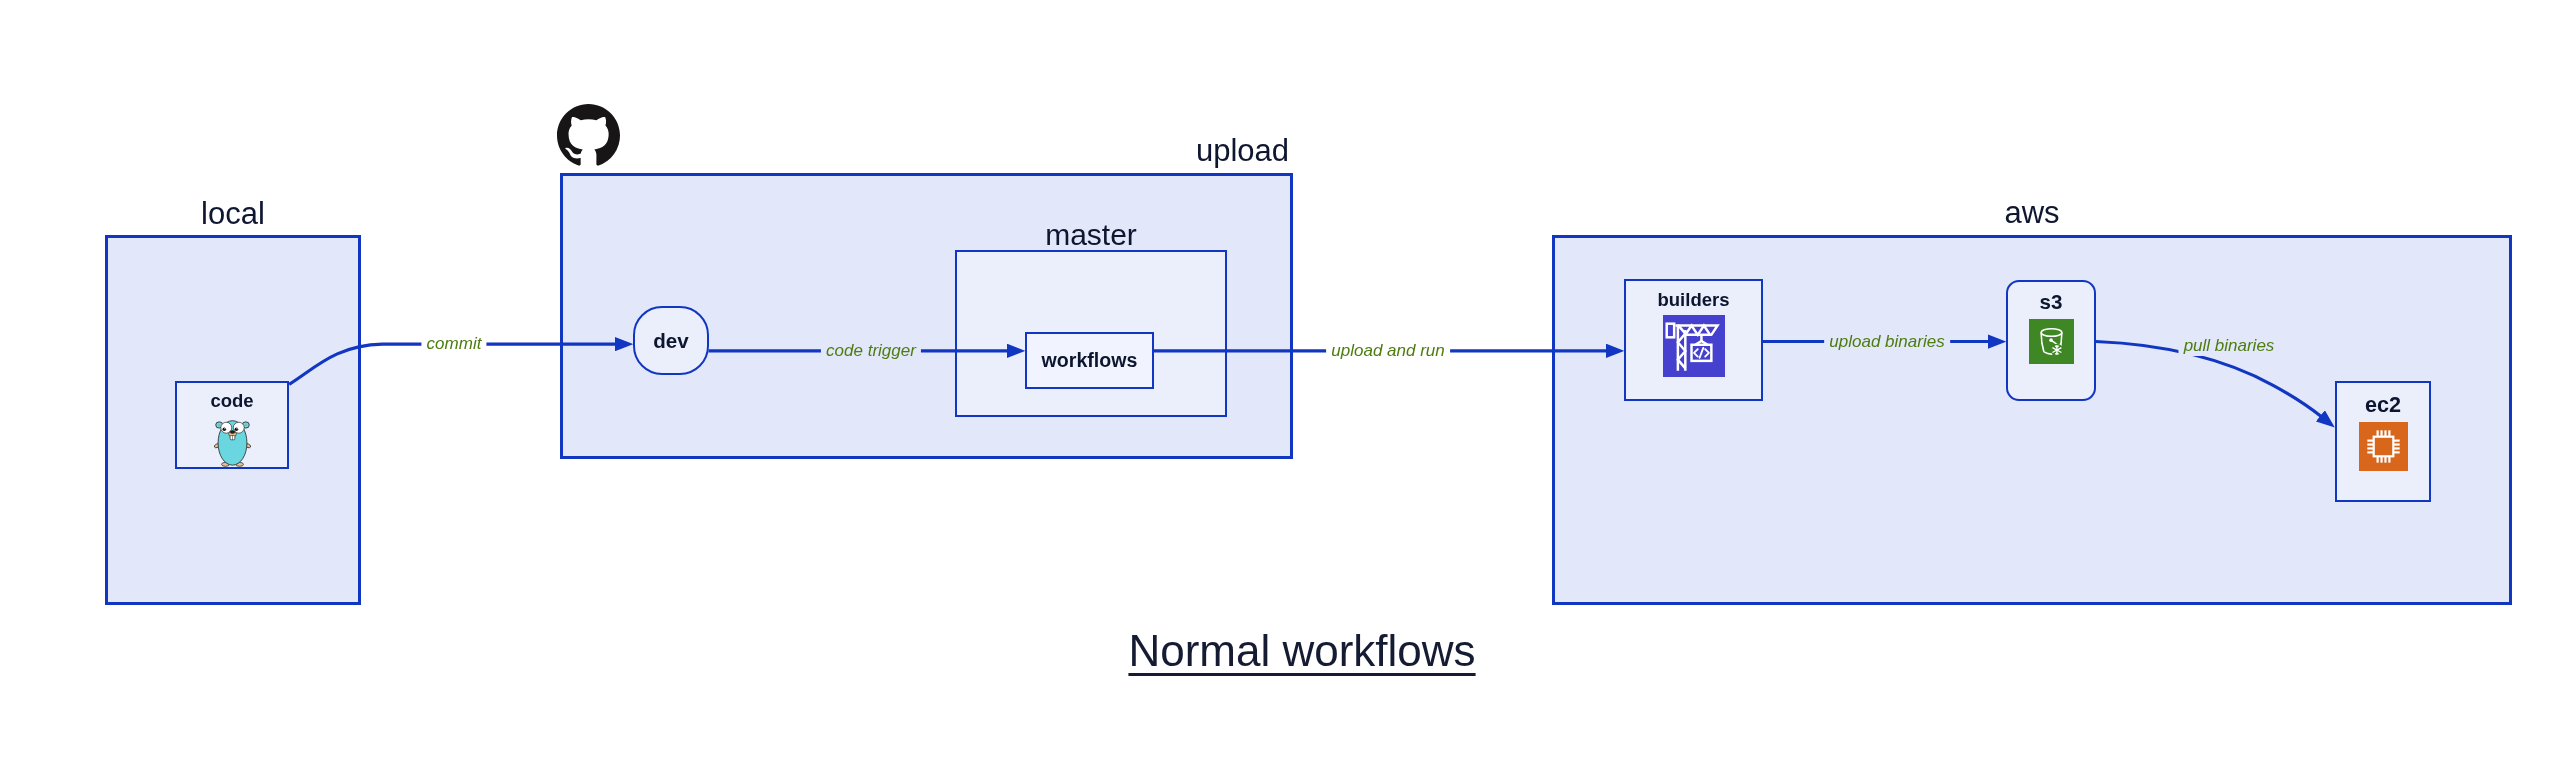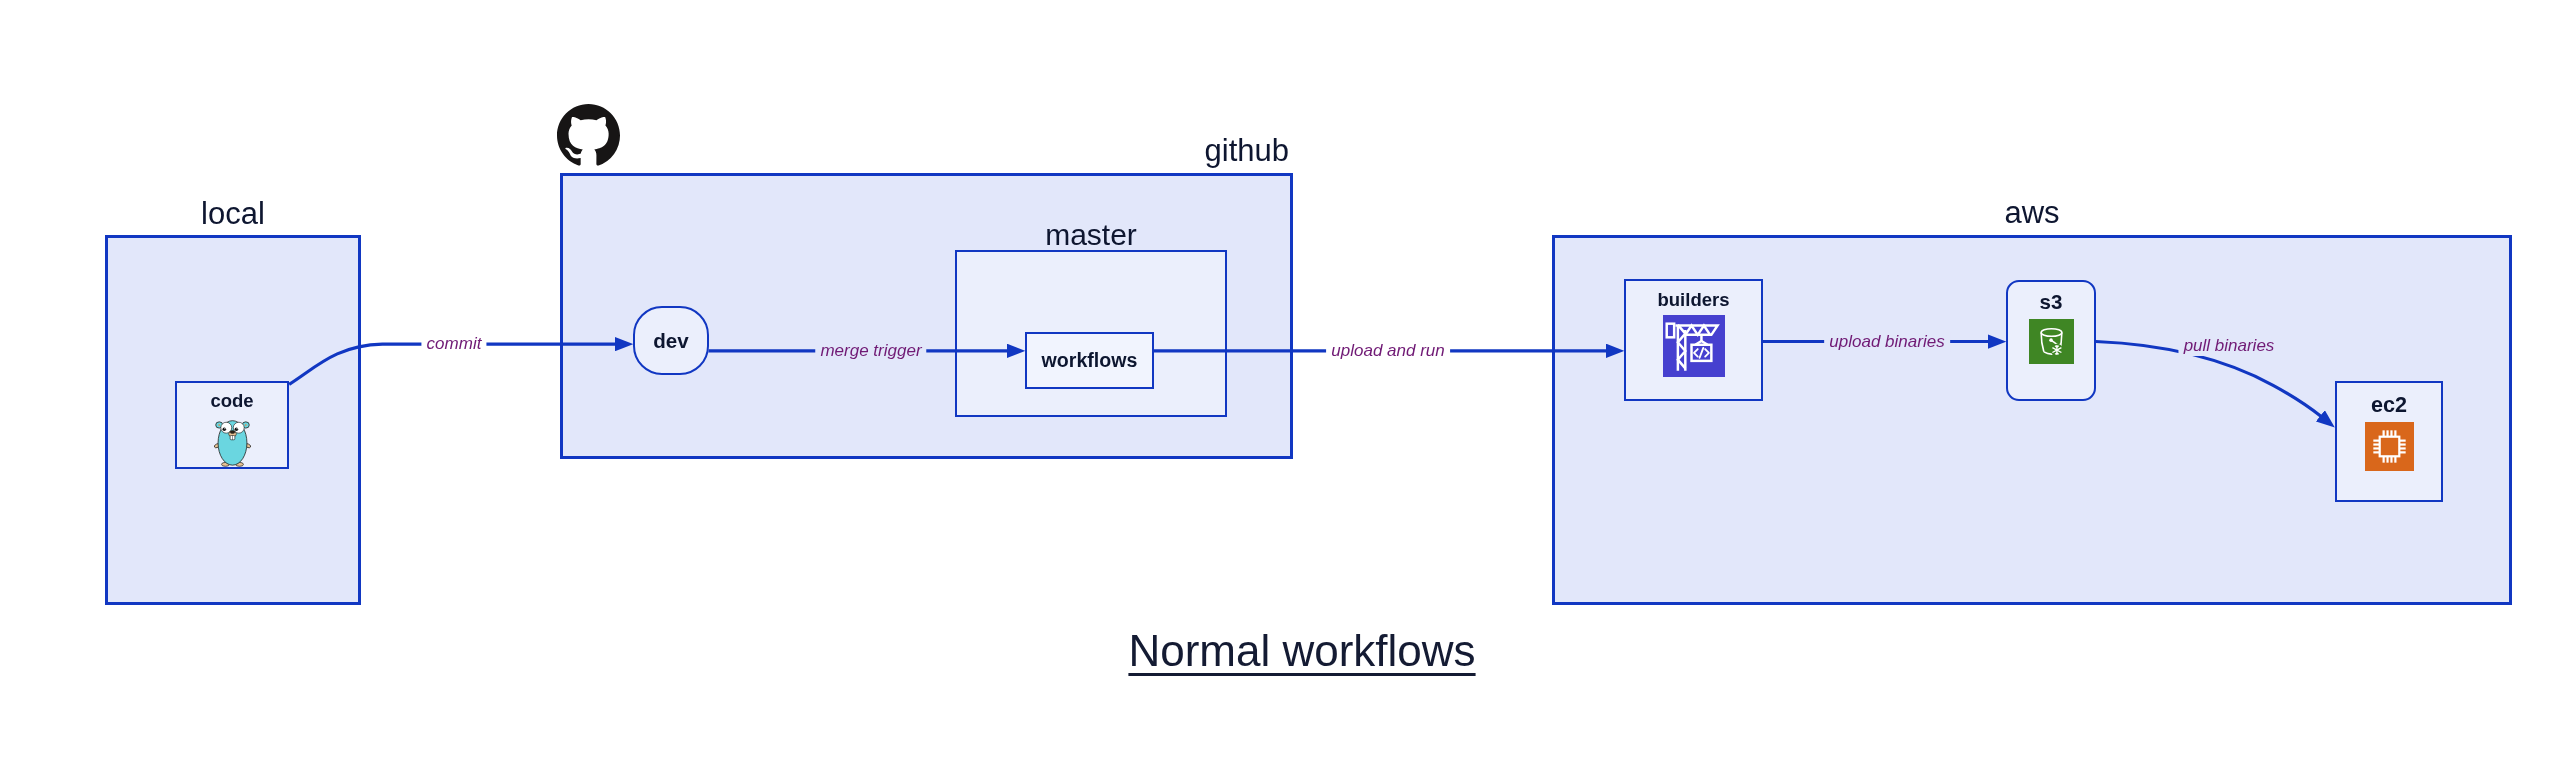--- a/index.html
+++ b/index.html
@@ -22,57 +22,57 @@
   .node-label{color:#0d1630;font-weight:bold;}
   .node.centered{justify-content:center;}
 
   .icon-wrap{display:block;}
 
   
   .edges{position:absolute;left:0;top:0;z-index:4;pointer-events:none;}
   .edge{stroke:#1137c2;stroke-width:6;fill:none;}
 
   .edge-label{position:absolute;z-index:5;transform:translate(-50%,-50%);
-              font-style:italic;font-size:17px;color:#701a75;padding:0 5.2px;white-space:nowrap;}
+              font-style:italic;font-size:17px;color:#4d7c0f;padding:0 5.2px;white-space:nowrap;}
 
   .octocat{position:absolute;left:557px;top:104px;width:63px;height:63px;z-index:6;}
 
   .title{position:absolute;left:0;width:2604px;top:626px;text-align:center;z-index:6;
          font-size:44px;color:#141b33;}
   .title span{text-decoration:underline;text-decoration-thickness:3.1px;text-underline-offset:7.2px;}
 
   
   #node-code{left:175px;top:381px;width:114px;height:88px;padding-top:7.2px;}
   #node-code .node-label{font-size:18.5px;}
   #node-dev{left:633px;top:306px;width:76px;height:69px;border-radius:29px;}
   #node-dev .node-label{font-size:20.6px;}
   #node-workflows{left:1025px;top:332px;width:129px;height:57px;}
   #node-workflows .node-label{font-size:19.6px;}
   #node-builders{left:1624px;top:279px;width:139px;height:122px;padding-top:8.2px;}
   #node-builders .node-label{font-size:18.5px;margin-bottom:4.1px;}
   #node-s3{left:2006px;top:280px;width:90px;height:121px;padding-top:8.2px;border-radius:13px;}
   #node-s3 .node-label{font-size:20.6px;margin-bottom:5.2px;}
-  #node-ec2{left:2335px;top:381px;width:108px;height:121px;padding-top:9.3px;}
+  #node-ec2{left:2335px;top:381px;width:96px;height:121px;padding-top:9.3px;}
   #node-ec2 .node-label{font-size:21.6px;margin-bottom:4.1px;}
 </style>
 </head>
 <body>
 
 <div class="canvas">
 
   <div class="group" style="left:105px;top:235px;width:256px;height:370px;"></div>
 
   <div class="group" style="left:560px;top:173px;width:733px;height:286px;"></div>
 
   <div class="group inner" style="left:955px;top:250px;width:272px;height:167px;"></div>
 
   <div class="group" style="left:1552px;top:235px;width:960px;height:370px;"></div>
 
   <div class="group-label center" style="left:105px;top:197px;width:256px;">local</div>
-  <div class="group-label right" style="left:560px;top:134px;width:729px;">github</div>
+  <div class="group-label right" style="left:560px;top:134px;width:729px;">upload</div>
   <div class="group-label center" style="left:955px;top:218px;width:272px;font-size:30px;">master</div>
   <div class="group-label center" style="left:1552px;top:196px;width:960px;">aws</div>
 
   <svg class="octocat" viewBox="0 0 16 16">
     <path d="M8 0C3.58 0 0 3.58 0 8c0 3.54 2.29 6.53 5.47 7.59.4.07.55-.17.55-.38 0-.19-.01-.82-.01-1.49-2.01.37-2.53-.49-2.69-.94-.09-.23-.48-.94-.82-1.13-.28-.15-.68-.52-.01-.53.63-.01 1.08.58 1.23.82.72 1.21 1.87.87 2.33.66.07-.52.28-.87.51-1.07-1.78-.2-3.64-.89-3.64-3.95 0-.87.31-1.59.82-2.15-.08-.2-.36-1.02.08-2.12 0 0 .67-.21 2.2.82.64-.18 1.32-.27 2-.27s1.36.09 2 .27c1.53-1.04 2.2-.82 2.2-.82.44 1.1.16 1.92.08 2.12.51.56.82 1.27.82 2.15 0 3.07-1.87 3.75-3.65 3.95.29.25.54.73.54 1.48 0 1.07-.01 1.93-.01 2.2 0 .21.15.46.55.38A8.01 8.01 0 0 0 16 8c0-4.42-3.58-8-8-8z" fill="#171515"></path>
   </svg>
 
   <div class="node" id="node-code">
     <div class="node-label">code</div>
     <svg class="icon-wrap" width="39" height="55" viewBox="0 0 100 140">
@@ -187,21 +187,21 @@
       </marker>
     </defs>
     <path class="edge" marker-end="url(#ah)" d="M561 746 C612 714 652 670 742 668 L1196 668"></path>
     <path class="edge" marker-end="url(#ah)" d="M1375 681 L1957 681"></path>
     <path class="edge" marker-end="url(#ah)" d="M2239 681 L3120 681"></path>
     <path class="edge" marker-end="url(#ah)" d="M3421 663 L3861 663"></path>
     <path class="edge" marker-end="url(#ah)" d="M4068 663 C4190 668 4310 692 4412 748 C4458 773 4486 793 4506 809"></path>
   </svg>
 
   <span class="edge-label" style="left:454px;top:344px;background:#ffffff;">commit</span>
-  <span class="edge-label" style="left:871px;top:351px;background:#e2e7fa;">merge trigger</span>
+  <span class="edge-label" style="left:871px;top:351px;background:#e2e7fa;">code trigger</span>
   <span class="edge-label" style="left:1388px;top:351px;background:#ffffff;">upload and run</span>
   <span class="edge-label" style="left:1887px;top:342px;background:#e2e7fa;">upload binaries</span>
   <span class="edge-label" style="left:2229px;top:346px;background:#e2e7fa;">pull binaries</span>
 
   <div class="title">
     <span>Normal workflows</span>
   </div>
 
 </div>
 

